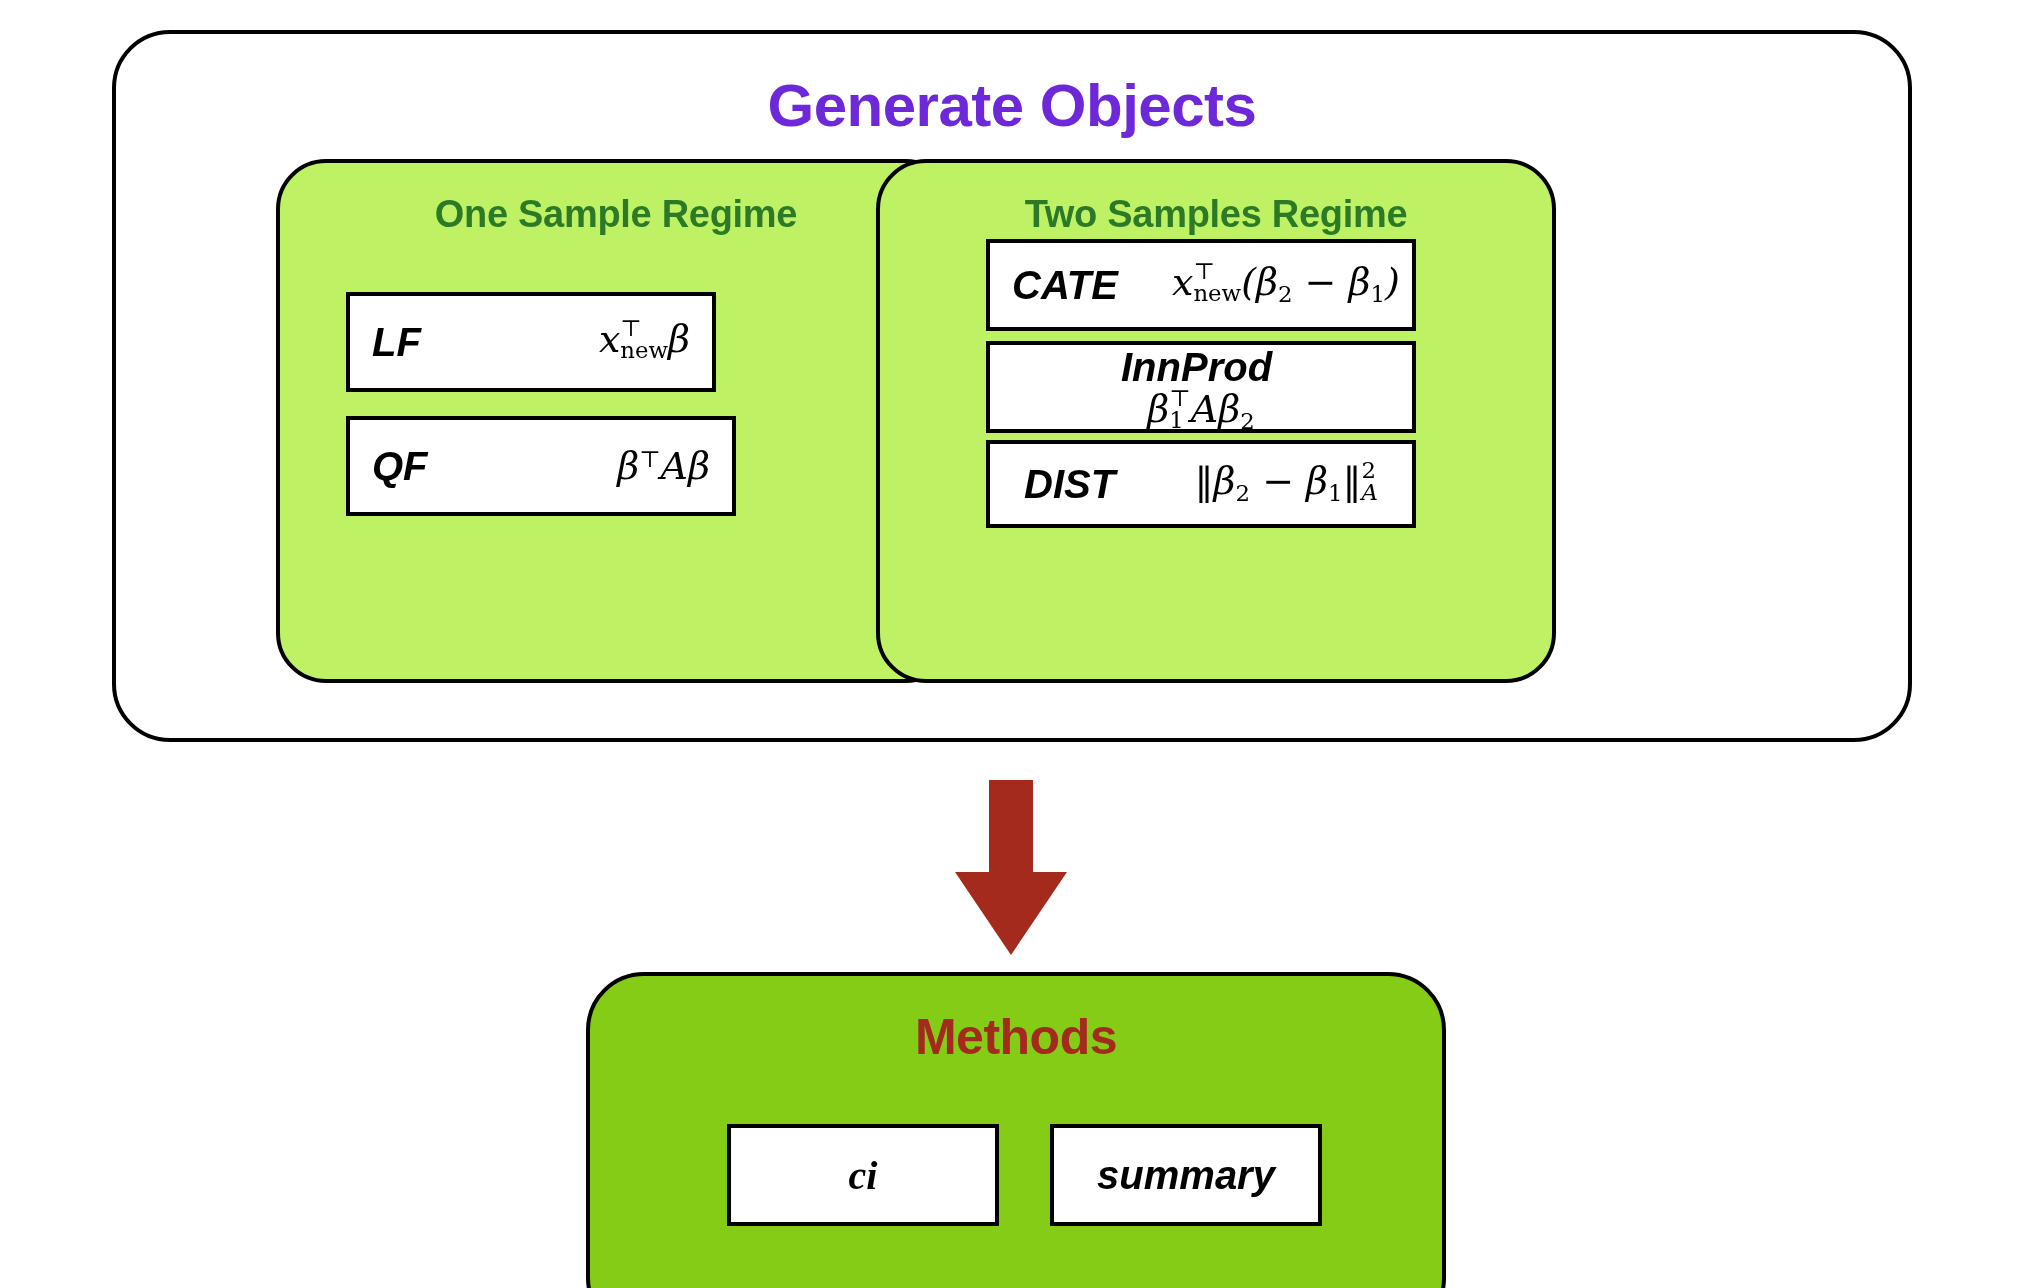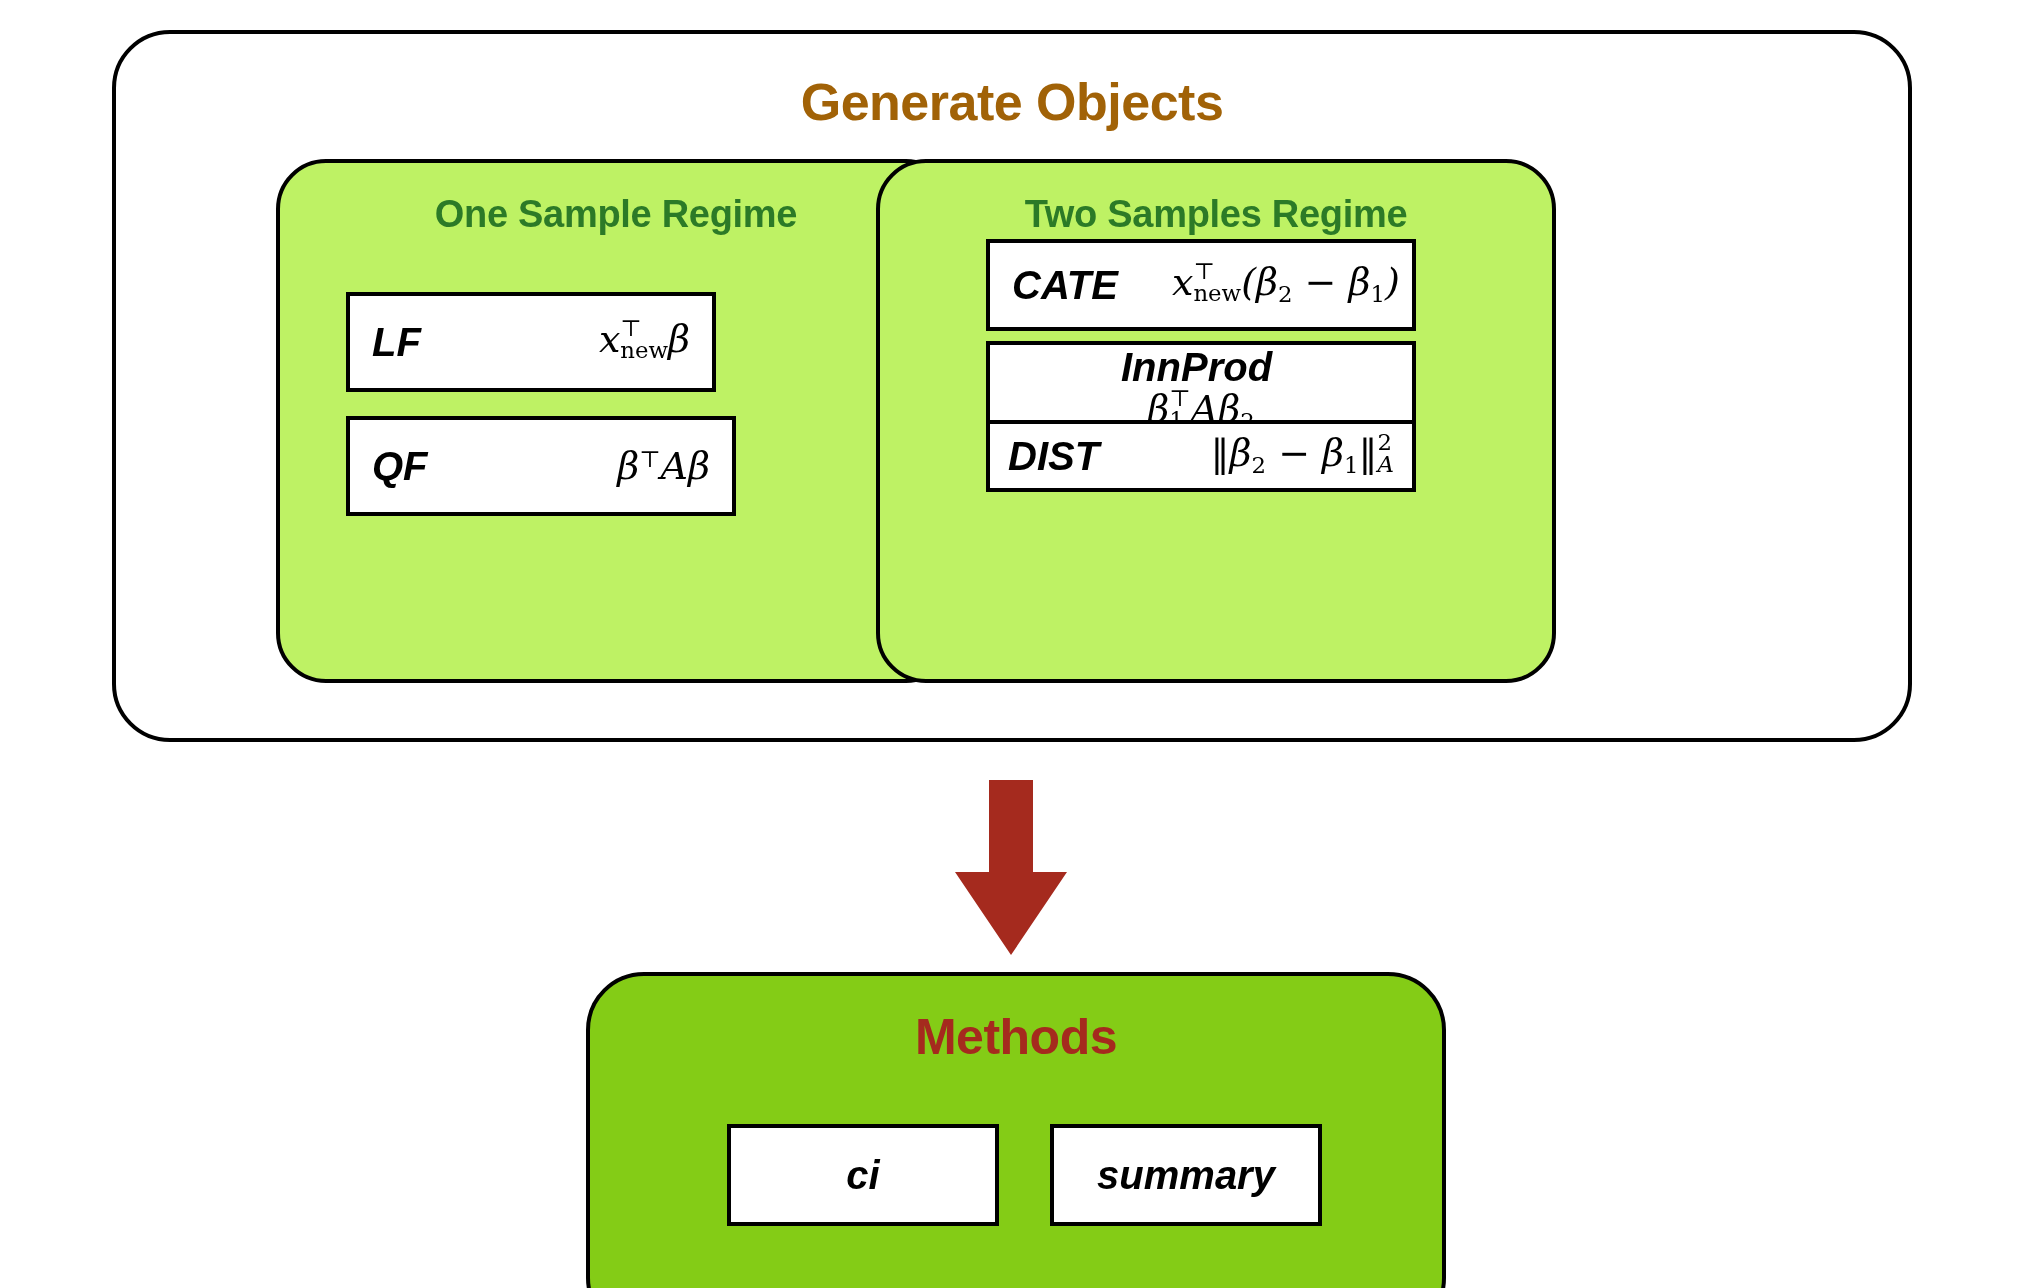--- a/index.html
+++ b/index.html
@@ -33,22 +33,22 @@
     font-weight: bold;
     letter-spacing: -0.5px;
     line-height: 1;
   }
 
   #generate-title {
     position: absolute;
     left: 0;
     top: 42px;
     width: 100%;
-    font-size: 52px;
-    color: #a16207;
+    font-size: 60px;
+    color: #6d28d9;
   }
 
   
   .regime-panel {
     position: absolute;
     border: 4px solid #000000;
     border-radius: 50px;
     box-sizing: border-box;
     background: #bef264;
   }
@@ -108,21 +108,21 @@
   #box-qf { left: 230px; top: 382px; width: 390px; height: 100px; padding: 0 22px; }
   #box-lf .object-label, #box-qf .object-label { min-width: 150px; }
   #box-lf .object-formula, #box-qf .object-formula {
     flex: 1;
     text-align: right;
   }
 
   
   #box-cate    { left: 870px; top: 205px; width: 430px; height: 92px; padding: 0 22px; }
   #box-innprod { left: 870px; top: 307px; width: 430px; height: 92px; padding: 0 22px; flex-direction: column; }
-  #box-dist    { left: 870px; top: 386px; width: 430px; height: 72px; padding: 0 18px; }
+  #box-dist    { left: 870px; top: 406px; width: 430px; height: 88px; padding: 0 34px; }
   #box-cate .object-label,
   #box-innprod .object-label,
   #box-dist .object-label { min-width: 160px; }
   #box-cate .object-formula,
   #box-innprod .object-formula,
   #box-dist .object-formula {
     flex: 1;
     text-align: right;
   }
 
@@ -181,21 +181,21 @@
     display: flex;
     align-items: center;
     justify-content: center;
   }
   .method-label {
     font-size: 40px;
     font-weight: bold;
     font-style: italic;
     color: #000000;
   }
-  #method-box-ci      { left: 137px; top: 148px; width: 272px; height: 102px; }
+  #method-box-ci      { left: 137px; top: 148px; width: 272px; height: 102px; font-family: Liberation Serif, serif; }
   #method-box-summary { left: 460px; top: 148px; width: 272px; height: 102px; }
 </style>
 </head>
 <body>
 
 <div id="generate-panel">
 
   <div id="generate-title" class="panel-title">Generate Objects</div>
 
   <div id="one-sample-panel" class="regime-panel">

